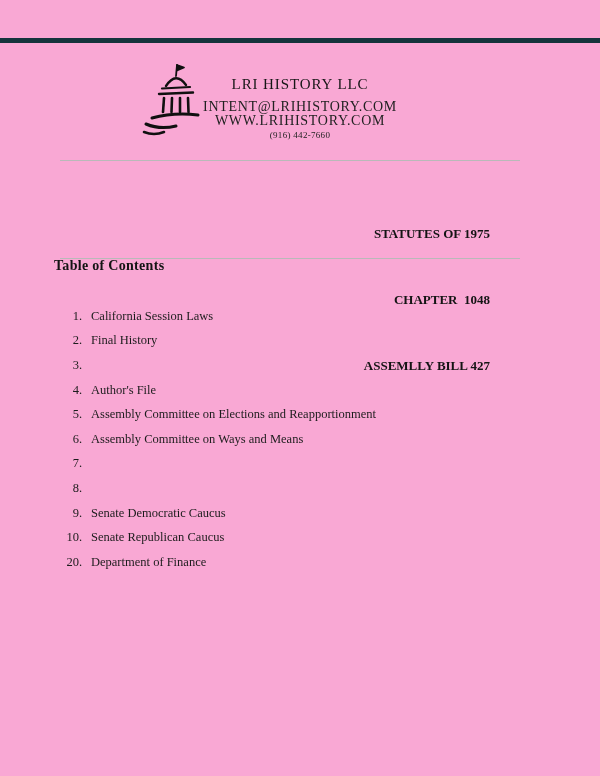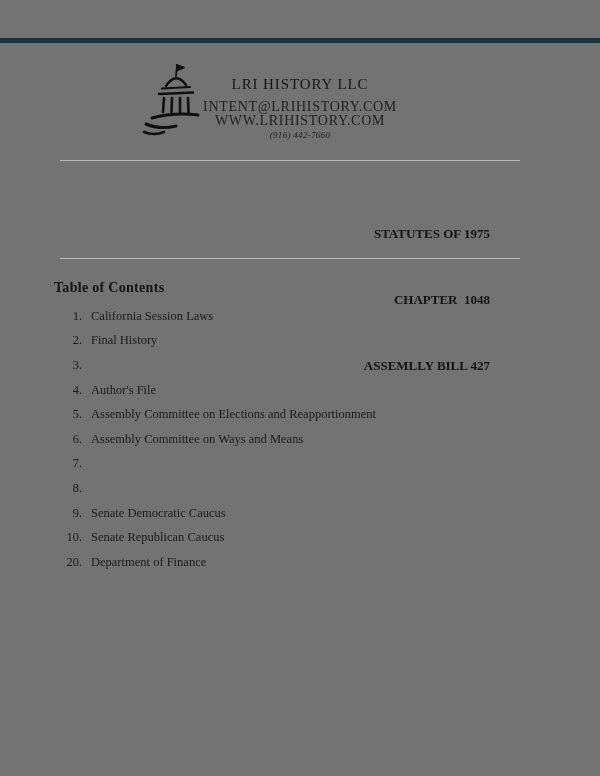--- a/index.html
+++ b/index.html
@@ -5,21 +5,21 @@
   * { box-sizing: border-box; margin: 0; padding: 0; }
   html, body { background: #ffffff; }
   body {
     width: 600px; height: 776px;
     font-family: "Liberation Serif", serif;
     color: #1c1c1c;
   }
   .page {
     position: relative;
     width: 600px; height: 776px;
-    background: #737373;
+    background: #f9a8d4;
     overflow: hidden;
   }
   .top-strip {
     position: absolute; top: 38px; left: 0;
     width: 600px; height: 5px;
     background: #15343c;
   }
   .logo {
     position: absolute; left: 136px; top: 60px;
     width: 78px; height: 84px;
@@ -31,39 +31,39 @@
   .company {
     font-size: 15px; letter-spacing: 0.9px;
     margin-bottom: 7px; color: #161616;
   }
   .contact {
     font-size: 14px; letter-spacing: 0.7px;
     line-height: 14px; color: #222;
   }
   .phone {
     font-size: 9px; letter-spacing: 0.3px;
-    line-height: 14px; color: #222; font-style: italic;
+    line-height: 14px; color: #222;
   }
   .rule {
     position: absolute; left: 60px; width: 460px;
     border: none; border-top: 1px solid #b9b9b9;
     height: 0;
   }
   .rule-top { top: 160px; }
   .rule-bottom { top: 258px; }
   .statutes {
     position: absolute; right: 110px; top: 179px;
     text-align: right;
     font-weight: bold; font-size: 13px;
     line-height: 22px;
     white-space: pre;
     color: #141414;
   }
   .toc-title {
-    position: absolute; left: 54px; top: 280px;
+    position: absolute; left: 54px; top: 258px;
     font-size: 14px; font-weight: bold;
     letter-spacing: 0.3px; color: #141414;
   }
   .toc {
     position: absolute; left: 54px; top: 304px;
     width: 480px;
   }
   .toc-row {
     display: flex;
     height: 24.6px;

